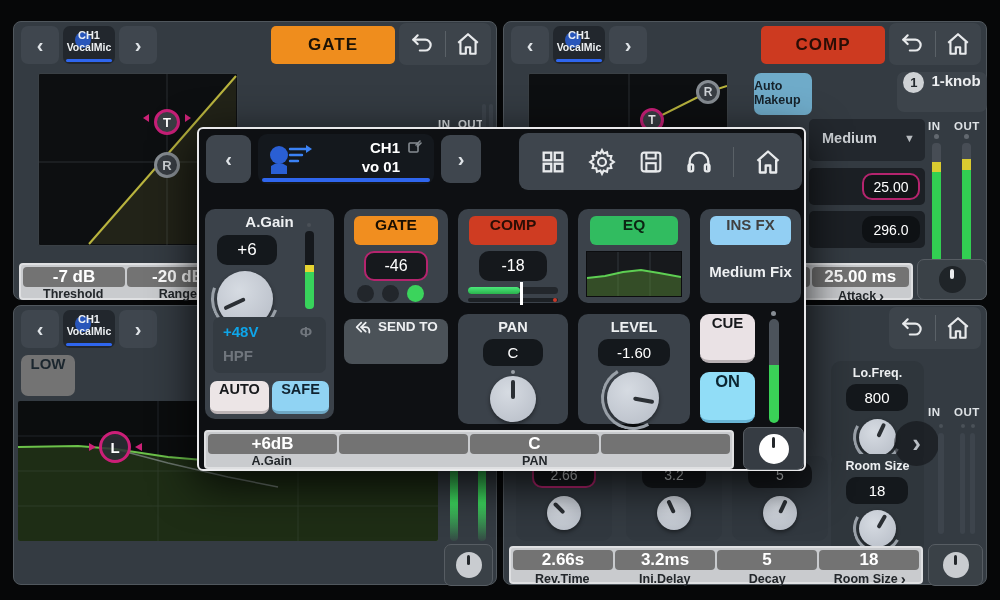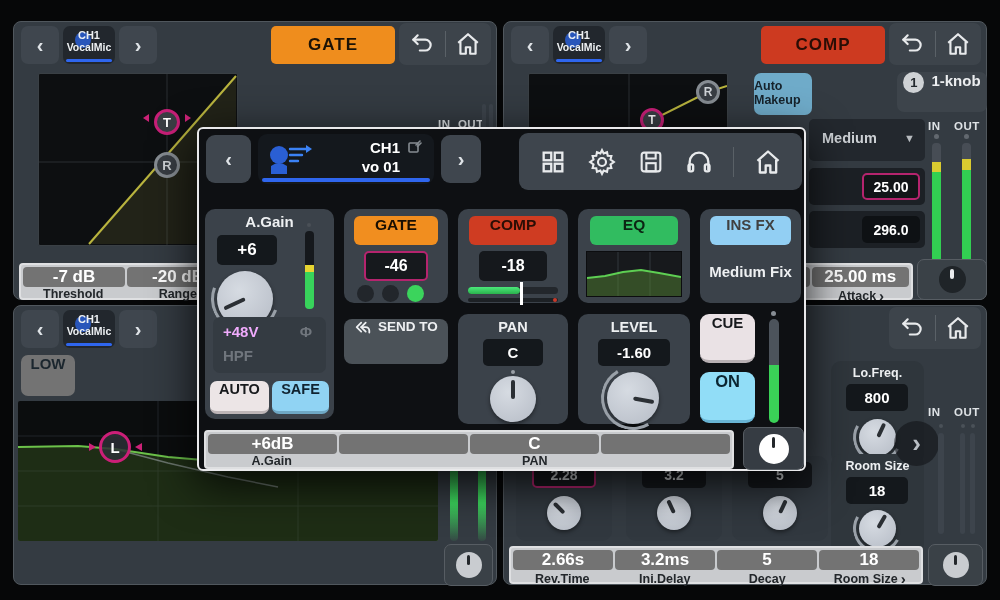--- a/index.html
+++ b/index.html
@@ -17,21 +17,21 @@
   .uhbox{position:absolute;background:#3d444b;border-radius:7px;display:flex;align-items:center;justify-content:space-evenly}
   .uhbox .sep{width:1px;height:26px;background:#5a6167}
   .graph{position:absolute;background:#0d0f11;border:1px solid #3a4045;border-radius:2px}
   .footerbar{position:absolute;background:#c9cbce;border-radius:4px;border:2px solid #dfe0e2;display:flex;flex-direction:column}
   .frow{display:flex;gap:2px;padding:2px 2px 0;height:22px}
   .fcell{flex:1;background:#737373;border-radius:4px;color:#fff;font-weight:bold;font-size:17px;display:flex;align-items:center;justify-content:center}
   .lrow{display:flex;flex:1}
   .lcell{flex:1;color:#23272b;font-weight:bold;font-size:12.5px;display:flex;align-items:center;justify-content:center;gap:3px}
   .module{position:absolute;background:#3b424a;border-radius:10px}
   .mlabel{position:absolute;left:0;right:0;text-align:center;font-weight:bold;color:#eef0f2}
-  .valbox{position:absolute;background:#14181c;border-radius:5px;color:#fff;font-weight:bold;display:flex;align-items:center;justify-content:center}
+  .valbox{position:absolute;background:#14181c;border-radius:10px;color:#fff;font-weight:normal;display:flex;align-items:center;justify-content:center}
   .knob{position:absolute;border-radius:50%;background:radial-gradient(circle at 40% 35%,#d6dbe2,#b6bcc6);box-shadow:0 2px 4px rgba(0,0,0,.45)}
   .knob .tick{position:absolute;left:50%;top:9%;width:4px;height:41%;margin-left:-2px;background:#2b2f34;border-radius:2px;transform-origin:50% 100%}
   .arc{position:absolute;inset:-6px;border-radius:50%;border:3.5px solid transparent;border-left-color:#99a0a8;border-bottom-color:#99a0a8}
   .vmeter{position:absolute;border-radius:4px}
   .dot{position:absolute;border-radius:50%}
   .led{position:absolute;width:17px;height:17px;border-radius:50%}
   .knobbox{position:absolute;background:#3a4147;border-radius:7px;border:1px solid #575d63;display:flex;align-items:center;justify-content:center}
   .kicon{border-radius:50%;position:relative}
   .kicon .kt{position:absolute;left:50%;top:12%;width:3.5px;height:38%;margin-left:-1.75px;border-radius:2px}
   .small-inout{position:absolute;font-size:11.5px;font-weight:bold;color:#dfe3e6;letter-spacing:.5px}
@@ -226,21 +226,21 @@
     <span class="sep"></span>
     <span>
         <svg width="26" height="26" viewBox="0 0 24 24" fill="none" stroke="#e8eaec" stroke-width="2" stroke-linejoin="round">
           <path d="M3 11 L12 3 L21 11"></path>
           <path d="M5 10 V21 H10 V15 H14 V21 H19 V10"></path>
         </svg>
       </span>
   </div>
 
   <div class="module" style="left:12px;top:150px;width:96px;height:85px;background:#31383f">
-    <div class="valbox" style="left:16px;top:6px;width:64px;height:26px;border:2px solid #b5246e;background:#15181c;font-size:14px;color:#d9dcdf">2.28</div>
+    <div class="valbox" style="left:16px;top:6px;width:64px;height:26px;border:2px solid #b5246e;background:#15181c;font-size:14px;color:#d9dcdf">2.66</div>
     <div class="knob" style="left:31px;top:40px;width:34px;height:34px">
         <div class="tick" style="transform:rotate(-45deg)"></div>
       </div>
   </div>
   <div class="module" style="left:122px;top:150px;width:96px;height:85px;background:#31383f">
     <div class="valbox" style="left:16px;top:6px;width:64px;height:26px;background:#15181c;font-size:14px;color:#d9dcdf">3.2</div>
     <div class="knob" style="left:31px;top:40px;width:34px;height:34px">
         <div class="tick" style="transform:rotate(-25deg)"></div>
       </div>
   </div>
@@ -369,21 +369,21 @@
   <div class="module" style="left:6px;top:80px;width:129px;height:210px">
     <div class="mlabel" style="top:4px;font-size:15px">A.Gain</div>
     <div class="valbox" style="left:12px;top:26px;width:60px;height:30px;font-size:17px">+6</div>
     <div class="knob" style="left:12px;top:62px;width:56px;height:56px">
       <div class="tick" style="transform:rotate(-115deg)"></div>
       <div class="arc" style="transform:rotate(-25deg)"></div>
     </div>
     <div class="dot" style="left:102px;top:14px;width:4px;height:4px;background:#4a5057"></div>
     <div class="vmeter" style="left:100px;top:22px;width:9px;height:78px;background:linear-gradient(to bottom,#15181c 0 44%,#e6d431 44% 53%,#38d35b 53% 100%)"></div>
     <div class="abs" style="left:8px;top:108px;width:113px;height:56px;background:#343b42;border-radius:7px">
-      <span class="abs" style="left:10px;top:6px;font-weight:bold;font-size:15px;color:#f0abfc">+48V</span>
+      <span class="abs" style="left:10px;top:6px;font-weight:bold;font-size:15px;color:#0ea5e9">+48V</span>
       <span class="abs" style="right:14px;top:6px;font-weight:bold;font-size:15px;color:#70767d">Φ</span>
       <span class="abs" style="left:10px;top:30px;font-weight:bold;font-size:15px;color:#70767d">HPF</span>
     </div>
     <div class="pillbtn" style="left:5px;top:172px;width:59px;height:33px;background:#ece5e6;border-radius:7px;color:#17191c;font-size:14.5px;border-bottom:3px solid #bdb5b7">AUTO</div>
     <div class="pillbtn" style="left:67px;top:172px;width:57px;height:33px;background:#90d3f3;border-radius:7px;color:#102330;font-size:14.5px;border-bottom:3px solid #6fa8c4">SAFE</div>
   </div>
 
   <div class="module" style="left:145px;top:80px;width:104px;height:94px">
     <div class="pillbtn" style="left:10px;top:7px;width:84px;height:29px;background:#f18e1f;border-radius:6px;color:#190f02;font-size:15.5px">GATE</div>
     <div class="valbox" style="left:20px;top:42px;width:64px;height:30px;border:2.5px solid #b5246e;background:#16191d;font-size:16px">-46</div>

